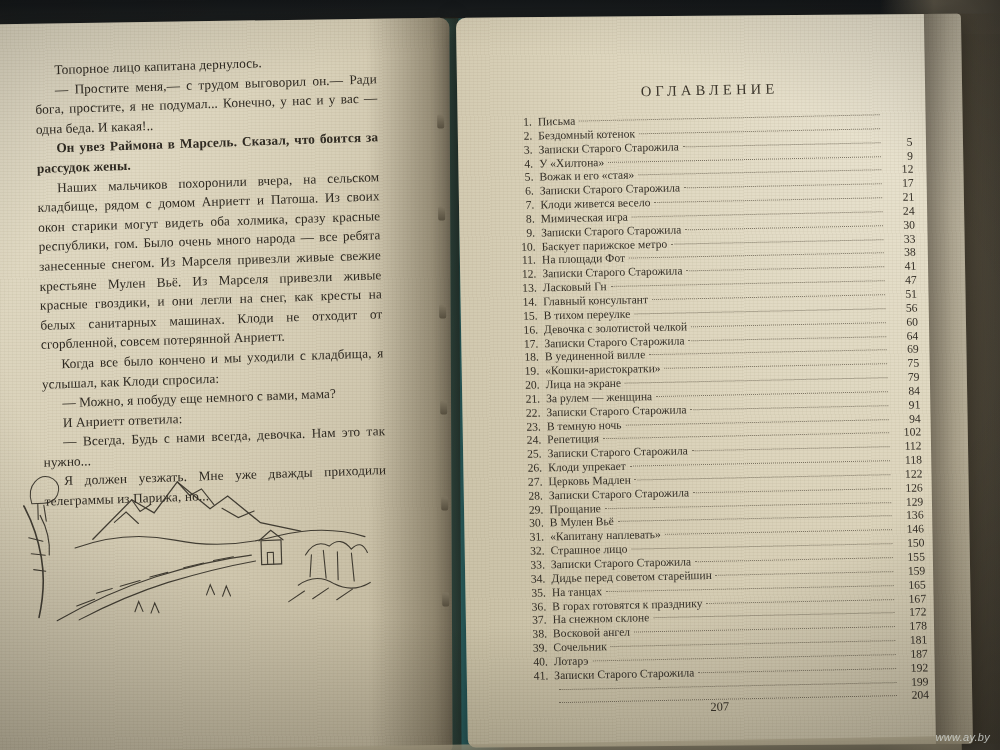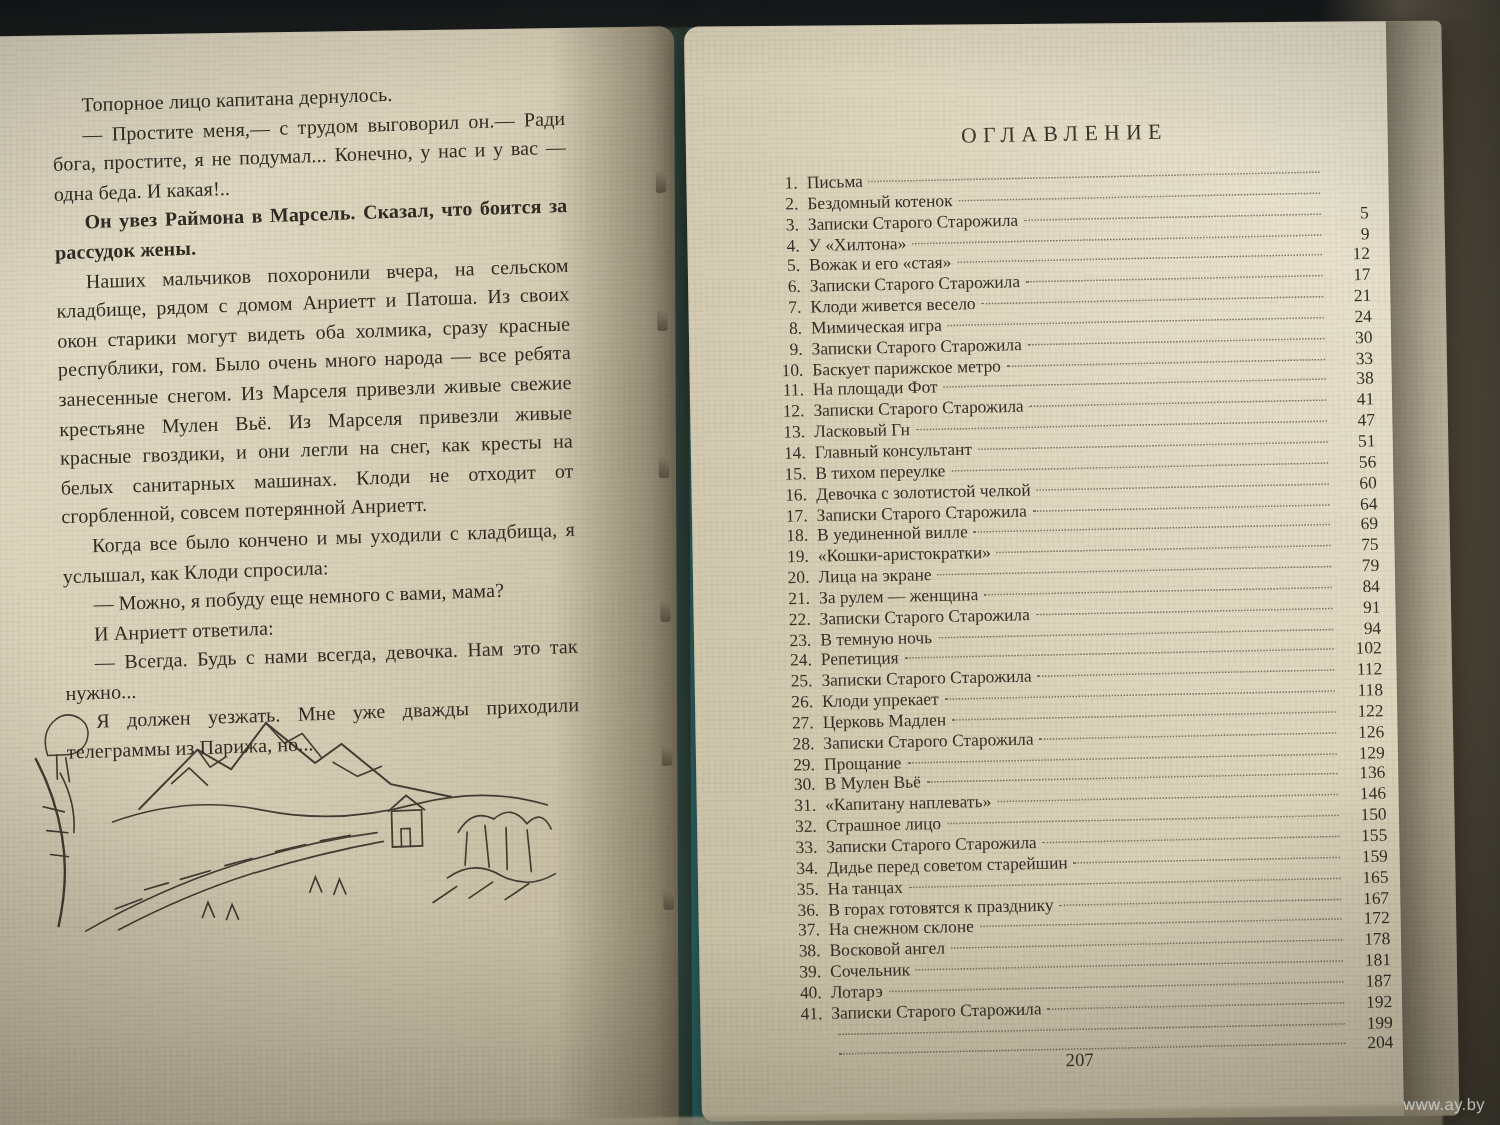--- a/index.html
+++ b/index.html
@@ -134,20 +134,21 @@
     position:absolute; left:0; top:684px; width:505px; text-align:center;
     font-size:12.5px; color:#3a342a; transform:rotate(-0.7deg);
   }
 
   
   .watermark {
     position:absolute; right:10px; bottom:7px;
     font-family:"Liberation Sans", sans-serif;
     font-size:11px; color:#cfd3cf; opacity:.85;
     letter-spacing:.3px;
+    font-style:italic;
   }
   
   .edge-bottom {
     position:absolute; left:6px; top:726px; width:960px; height:22px;
     background:linear-gradient(180deg,#b3a98d,#8d836a);
     filter:blur(.6px); opacity:.7; border-radius:0 0 6px 6px;
     transform:rotate(-0.4deg);
   }
 </style>
 </head>

